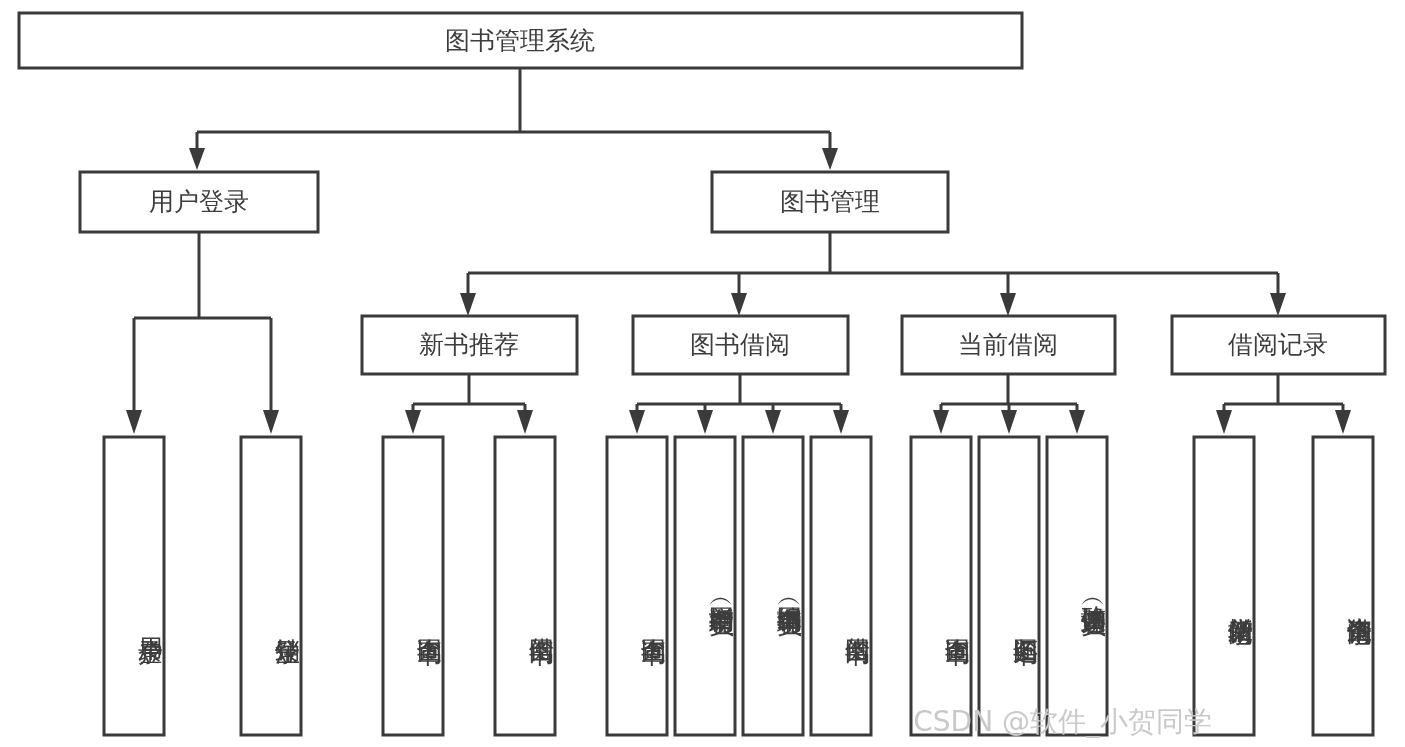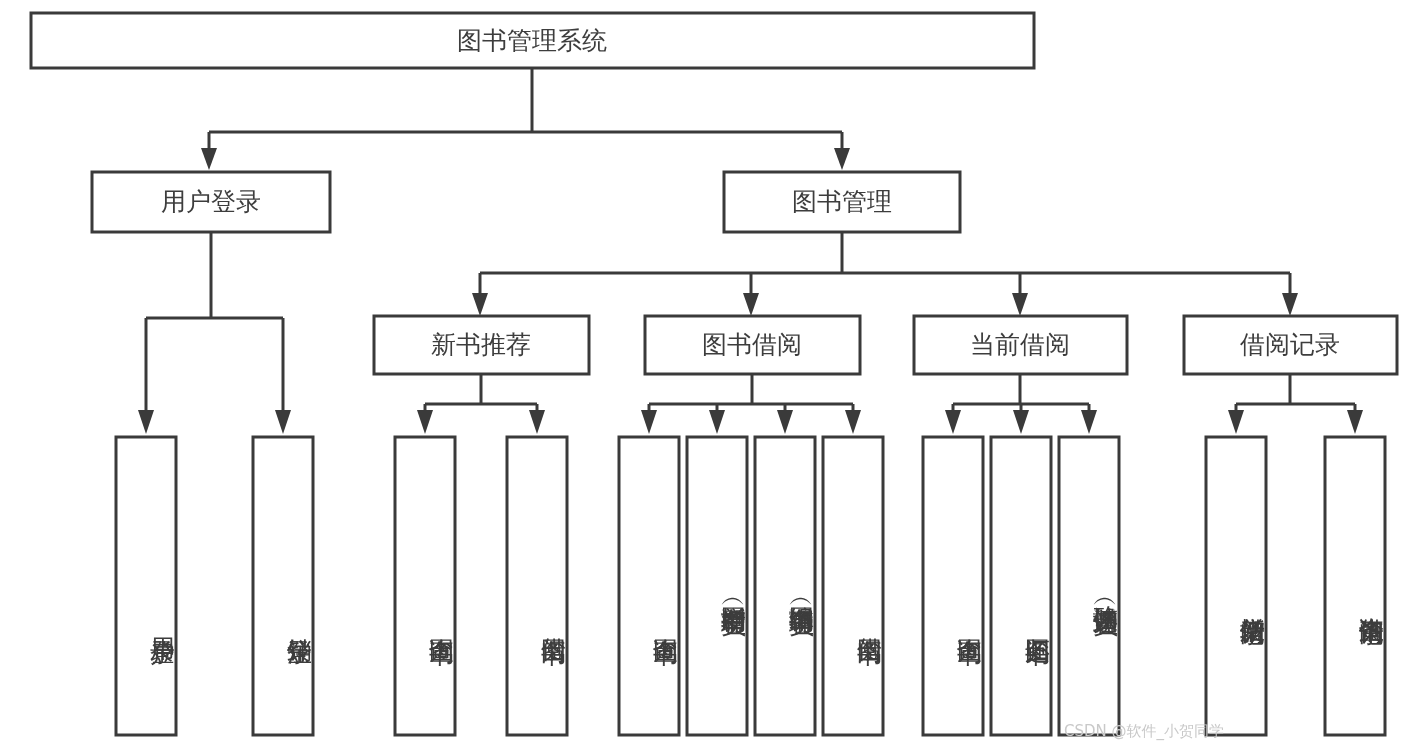--- a/index.html
+++ b/index.html
@@ -9,21 +9,21 @@
   }
   body {
     width: 1405px;
     height: 747px;
     font-family: "DejaVu Sans", "Liberation Sans", sans-serif;
     overflow: hidden;
     position: relative;
   }
   #diagram-root {
     position: absolute;
-    left: 12px;
+    left: 0;
     top: 0;
     width: 1222px;
     height: 747px;
   }
   svg { display: block; }
   .node-box {
     fill: #ffffff;
     stroke: #3a3a3a;
     stroke-width: 3;
   }
@@ -60,21 +60,21 @@
     line-height: 1.08;
     color: #3d3d3d;
     letter-spacing: 1px;
     white-space: nowrap;
     pointer-events: none;
   }
   .watermark {
     position: absolute;
     right: 10px;
     bottom: 6px;
-    font-size: 15px;
+    font-size: 28px;
     color: #c9c9c9;
     font-family: "DejaVu Sans", "Liberation Sans", sans-serif;
     white-space: nowrap;
   }
 </style>
 </head>
 <body>
 
 <div id="diagram-root">
 

